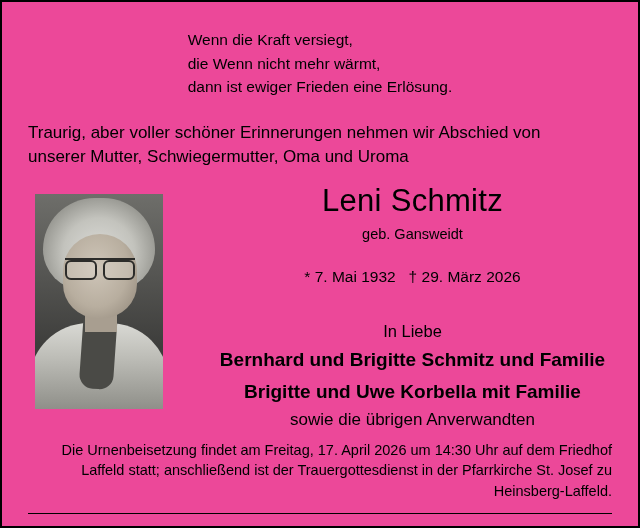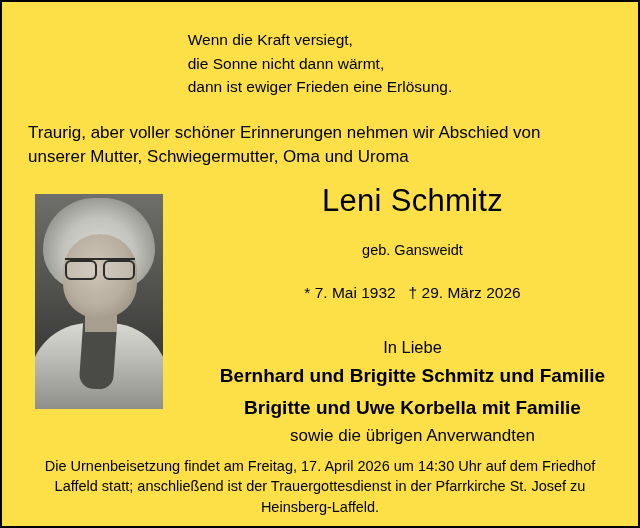--- a/index.html
+++ b/index.html
@@ -10,21 +10,21 @@
   body {
     font-family: "Liberation Sans", sans-serif;
     color: #000000;
   }
   .obituary {
     position: relative;
     width: 640px;
     height: 528px;
     box-sizing: border-box;
     border: 2px solid #000000;
-    background: #fde047;
+    background: #ec4899;
     overflow: hidden;
   }
 
   
   .poem {
     padding-top: 26px;
     display: flex;
     justify-content: center;
   }
   .poem-inner {
@@ -140,21 +140,21 @@
     text-align: center;
   }
   .deceased-name {
     font-size: 31px;
     line-height: 1.1;
     margin-top: 14px;
     letter-spacing: 0.3px;
   }
   .maiden-name {
     font-size: 14.5px;
-    margin-top: 24px;
+    margin-top: 8px;
   }
   .dates {
     font-size: 15.5px;
     margin-top: 26px;
     white-space: pre;
   }
   .in-love {
     font-size: 16.5px;
     margin-top: 36px;
   }
@@ -167,39 +167,39 @@
   .relatives {
     font-size: 17px;
     margin-top: 5px;
   }
 
   
   .funeral {
     margin: 10px 26px 0 26px;
     font-size: 14.5px;
     line-height: 1.42;
-    text-align: center;
+    text-align: right;
   }
   .funeral-line { white-space: pre; }
 
   
   .divider {
     margin: 12px 26px 0 26px;
     border-top: 1px solid #000000;
   }
 </style>
 </head>
 <body>
 
 <div class="obituary">
 
   <div class="poem">
     <div class="poem-inner">
       <div class="poem-line">Wenn die Kraft versiegt,</div>
-      <div class="poem-line">die Sonne nicht dann wärmt,</div>
+      <div class="poem-line">die Wenn nicht mehr wärmt,</div>
       <div class="poem-line">dann ist ewiger Frieden eine Erlösung.</div>
     </div>
   </div>
 
   <div class="intro">
     <div class="intro-line">Traurig, aber voller schöner Erinnerungen nehmen wir Abschied von</div>
     <div class="intro-line">unserer Mutter, Schwiegermutter, Oma und Uroma</div>
   </div>
 
   <div class="middle">

